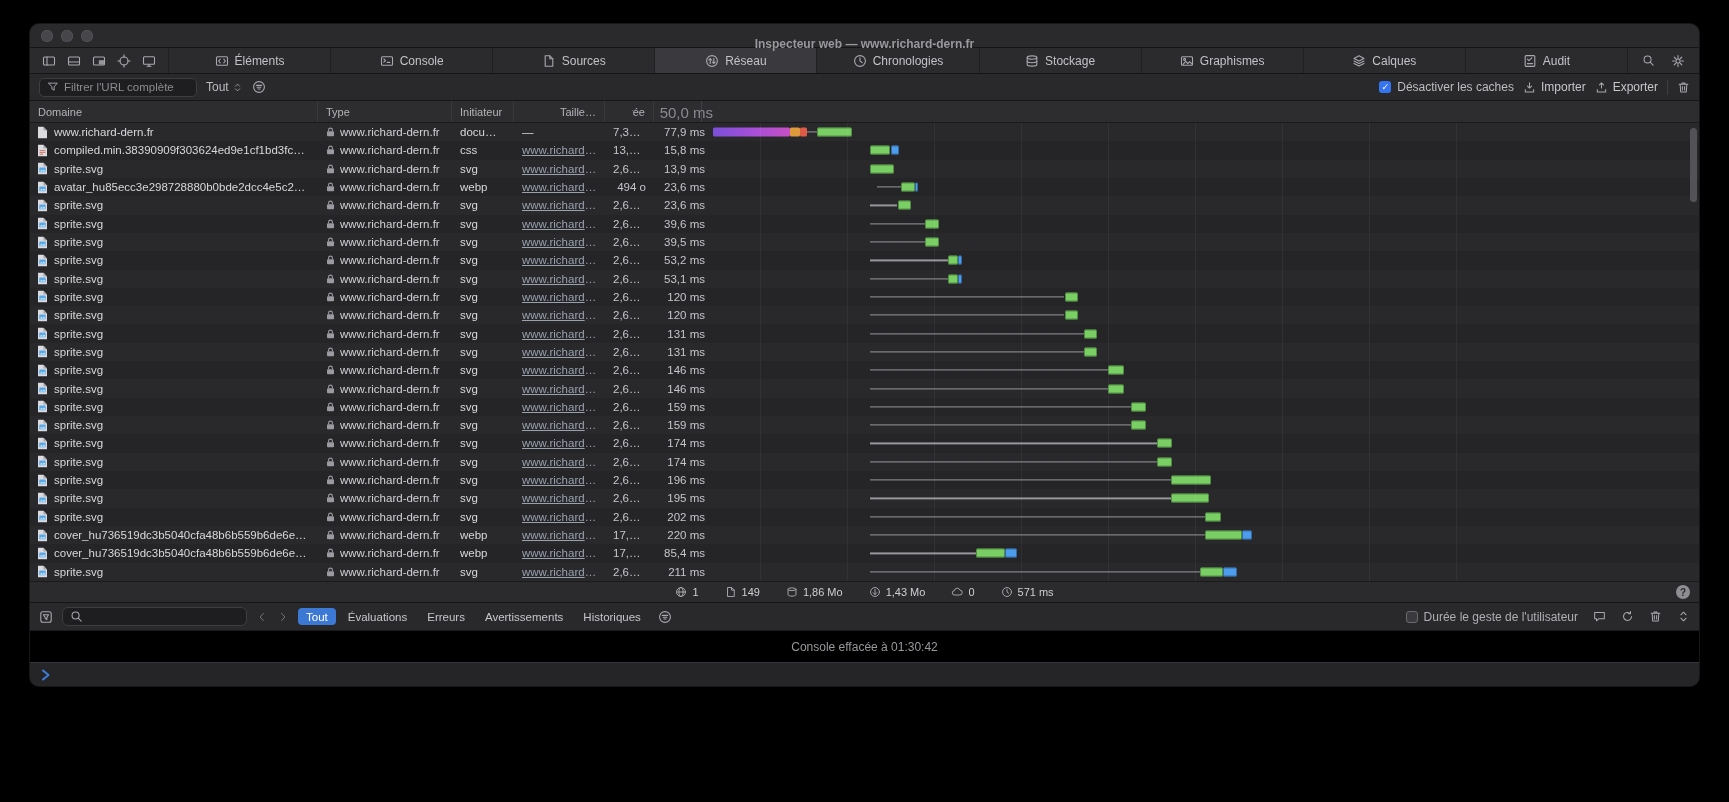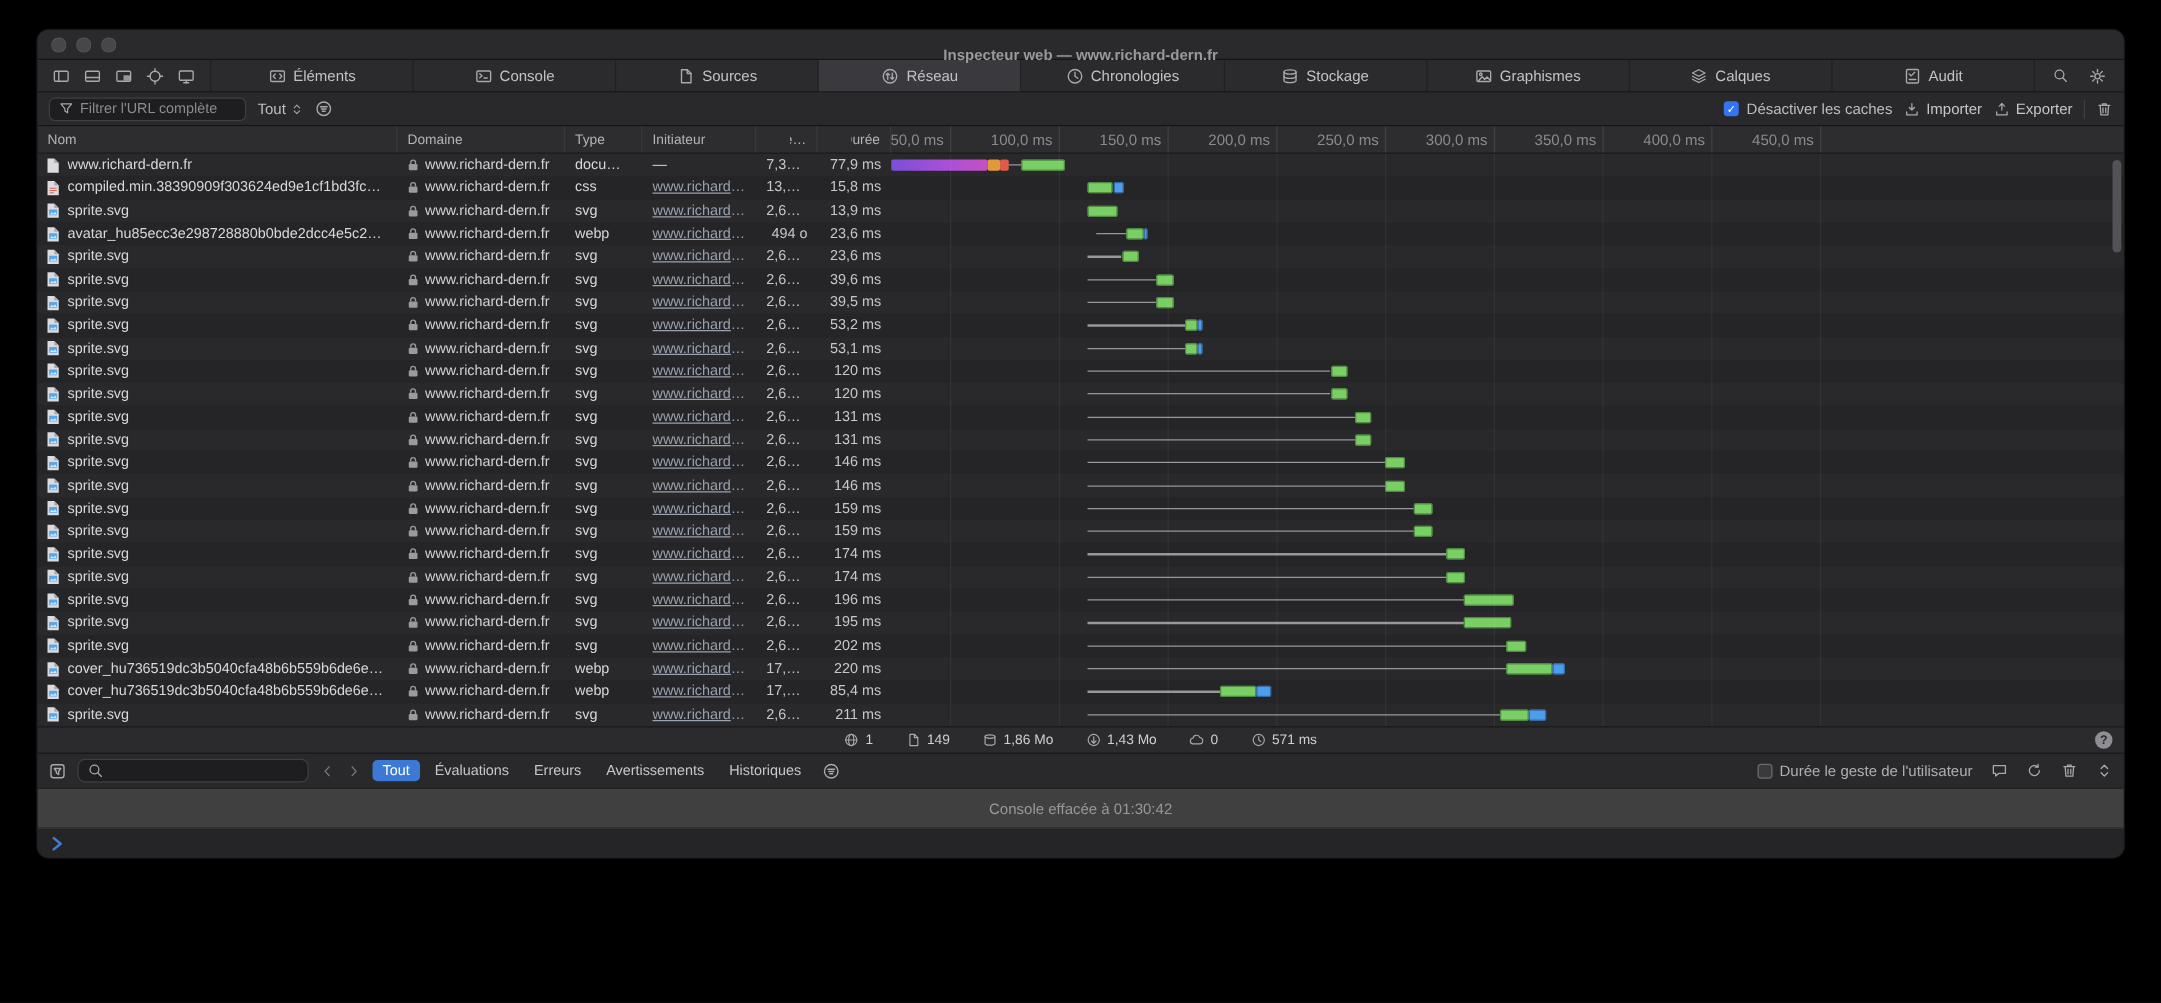--- a/index.html
+++ b/index.html
@@ -43,22 +43,22 @@
   .btn { display:flex; align-items:center; gap:5px; color:#c6c6cb; }
   .vdiv { width:1px; height:15px; background:#3e3e42; }
 
   
   .thead { height:22px; background:#2d2d30; border-bottom:1px solid #1a1a1c; display:grid;
            grid-template-columns:288px 134px 62px 91px 49px 59px 1fr; font-size:11px; color:#b3b3b8; }
   .th { padding:0 8px; white-space:nowrap; overflow:hidden; border-right:1px solid rgba(255,255,255,0.06);
         height:100%; display:flex; align-items:center; }
   .th.right { justify-content:flex-end;margin-left:27px; }
   .th-timeline { position:relative; height:100%; overflow:hidden; }
-  .tick-label { position:absolute; top:50%; transform:translate(-100%,-50%); padding-right:5px; font-size:12px;
-                color:#8a8a90; white-space:nowrap; }
+  .tick-label { position:absolute; top:50%; transform:translate(-100%,-50%); padding-right:5px; font-size:15px;
+                color:#8a8a90; white-space:nowrap;margin-left:17px; }
   .tick-line { position:absolute; top:0; bottom:0; width:1px; background:rgba(255,255,255,0.10); }
 
   
   .rows { position:relative; height:458px; background:#252528; overflow:hidden; }
   .row { display:grid; grid-template-columns:288px 134px 62px 91px 49px 59px 1fr; align-items:center;
          height:18.32px; font-size:11.5px; color:#d8d8db; }
   .row.alt { background:#29292c; }
   .cell { padding:0 8px; white-space:nowrap; overflow:hidden; text-overflow:ellipsis; }
   .cell.name { display:flex; align-items:center; gap:6px; padding-left:7px; }
   .cell.name .txt { overflow:hidden; text-overflow:ellipsis; }
@@ -90,21 +90,21 @@
   .consolebar { height:28px; background:#29292c; border-top:1px solid #151517; display:flex; align-items:center;
                 gap:9px; padding:0 9px; font-size:12px; color:#bdbdc2; }
   .console-search { width:185px; border-radius:6px; }
   .nav { color:#77777c; }
   .scope-tabs { display:flex; align-items:center; gap:4px; font-size:11.5px; }
   .scope-tab { padding:2.5px 8px; border-radius:4px; color:#c6c6cb; white-space:nowrap; }
   .scope-tab.active { background:#3c79d4; color:#fff; }
   .console-right { display:flex; align-items:center; gap:15px; margin-left:auto; color:#a6a6ab; }
   .console-right .lbl { color:#aeaeb3; }
 
-  .console-msg { height:32px; background:#404040; border-top:1px solid #1a1a1c; display:flex; align-items:center;
+  .console-msg { height:32px; background:#000000; border-top:1px solid #1a1a1c; display:flex; align-items:center;
                  justify-content:center; color:#98989d; font-size:12px; }
   .prompt { height:24px; background:#252528; border-top:1px solid #36363a; display:flex; align-items:center;
             padding-left:10px; }
 </style>
 </head>
 <body>
 
 <div class="window">
 
   <div class="titlebar">
@@ -302,21 +302,20 @@
     </div>
     <div class="vdiv"></div>
     <span class="icn">
         <svg width="13" height="13" viewBox="0 0 14 14" fill="none" stroke="currentColor" stroke-width="1.1" stroke-linecap="round" stroke-linejoin="round">
           <path d="M2.3 3.6h9.4M5.4 3.6V2.2h3.2v1.4M3.4 3.6l.6 8.2h6l.6-8.2M5.8 5.8v4M8.2 5.8v4"></path>
         </svg>
       </span>
   </div>
 
   <div class="thead" id="thead">
-      <div class="th">Nom</div>
       <div class="th">Domaine</div>
       <div class="th">Type</div>
       <div class="th">Initiateur</div>
       <div class="th right">Taille…</div>
       <div class="th right">Durée</div>
       <div class="th-timeline">
         <span class="tick-label" style="left: 47px;">50,0 ms</span>
         <span class="tick-line" style="left: 47px;"></span>
         <span class="tick-label" style="left: 134px;">100,0 ms</span>
         <span class="tick-line" style="left: 134px;"></span>

